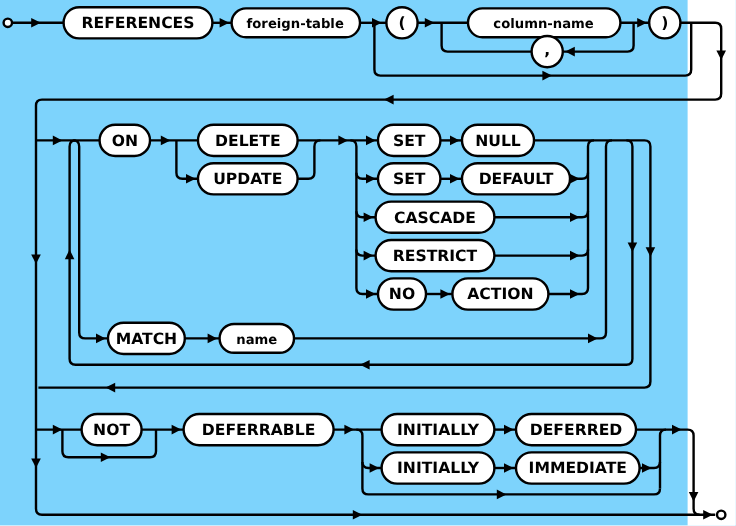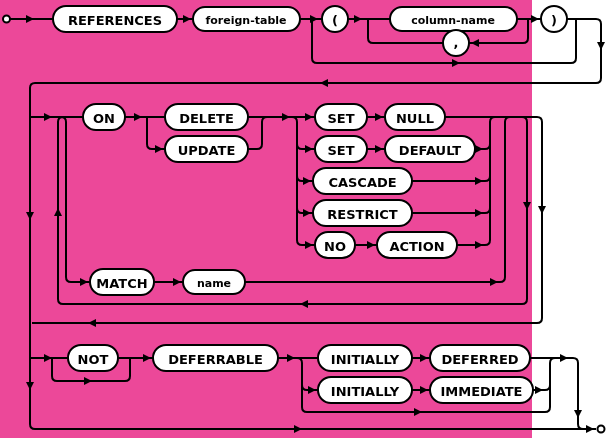--- a/index.html
+++ b/index.html
@@ -1,16 +1,16 @@
 <!DOCTYPE html>
 <html><head>
 <meta charset="utf-8">
 <style>
   html,body{margin:0;padding:0;background:#ffffff;}
-  .stage{width:532px;height:438px;position:relative;background:#ec4899;}
+  .stage{width:573px;height:438px;position:relative;background:#7dd3fc;}
   svg{display:block;}
   .w{fill:none;stroke:#000;stroke-width:2;stroke-linecap:butt;}
   .node{fill:#fff;stroke:#000;stroke-width:2;}
   .a{fill:#000;stroke:none;}
   .k{font-family:"DejaVu Sans","Liberation Sans",sans-serif;font-weight:bold;font-size:13px;fill:#000;}
   .n{font-family:"DejaVu Sans","Liberation Sans",sans-serif;font-weight:bold;font-size:11px;fill:#000;}
   .p{font-family:"DejaVu Sans","Liberation Sans",sans-serif;font-weight:bold;font-size:13px;fill:#000;}
   text{text-anchor:middle;dominant-baseline:central;}
 </style>
 </head>

